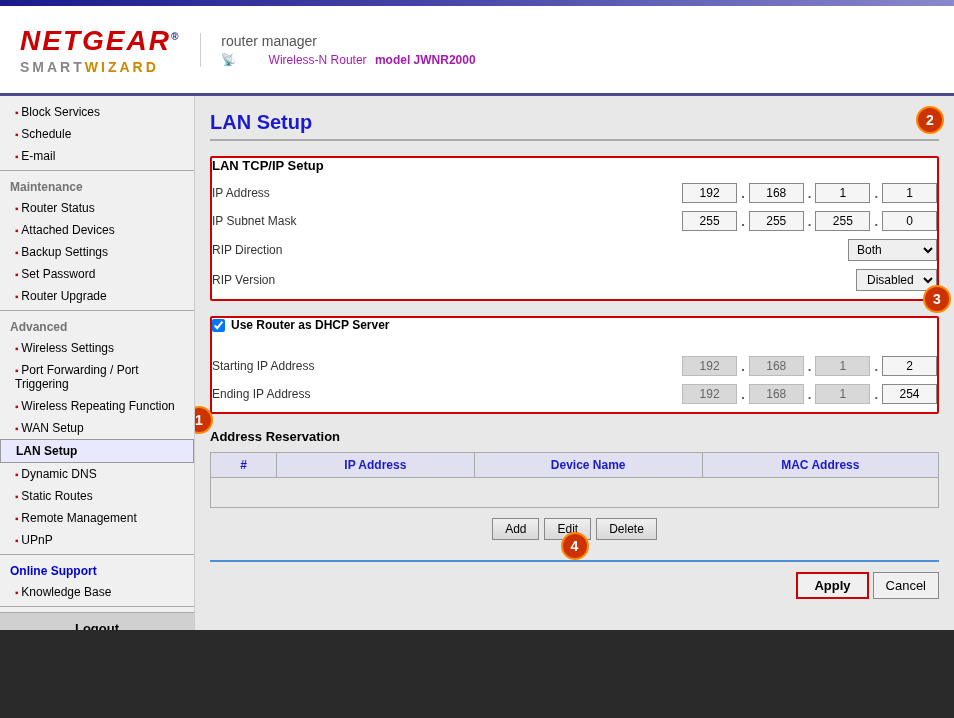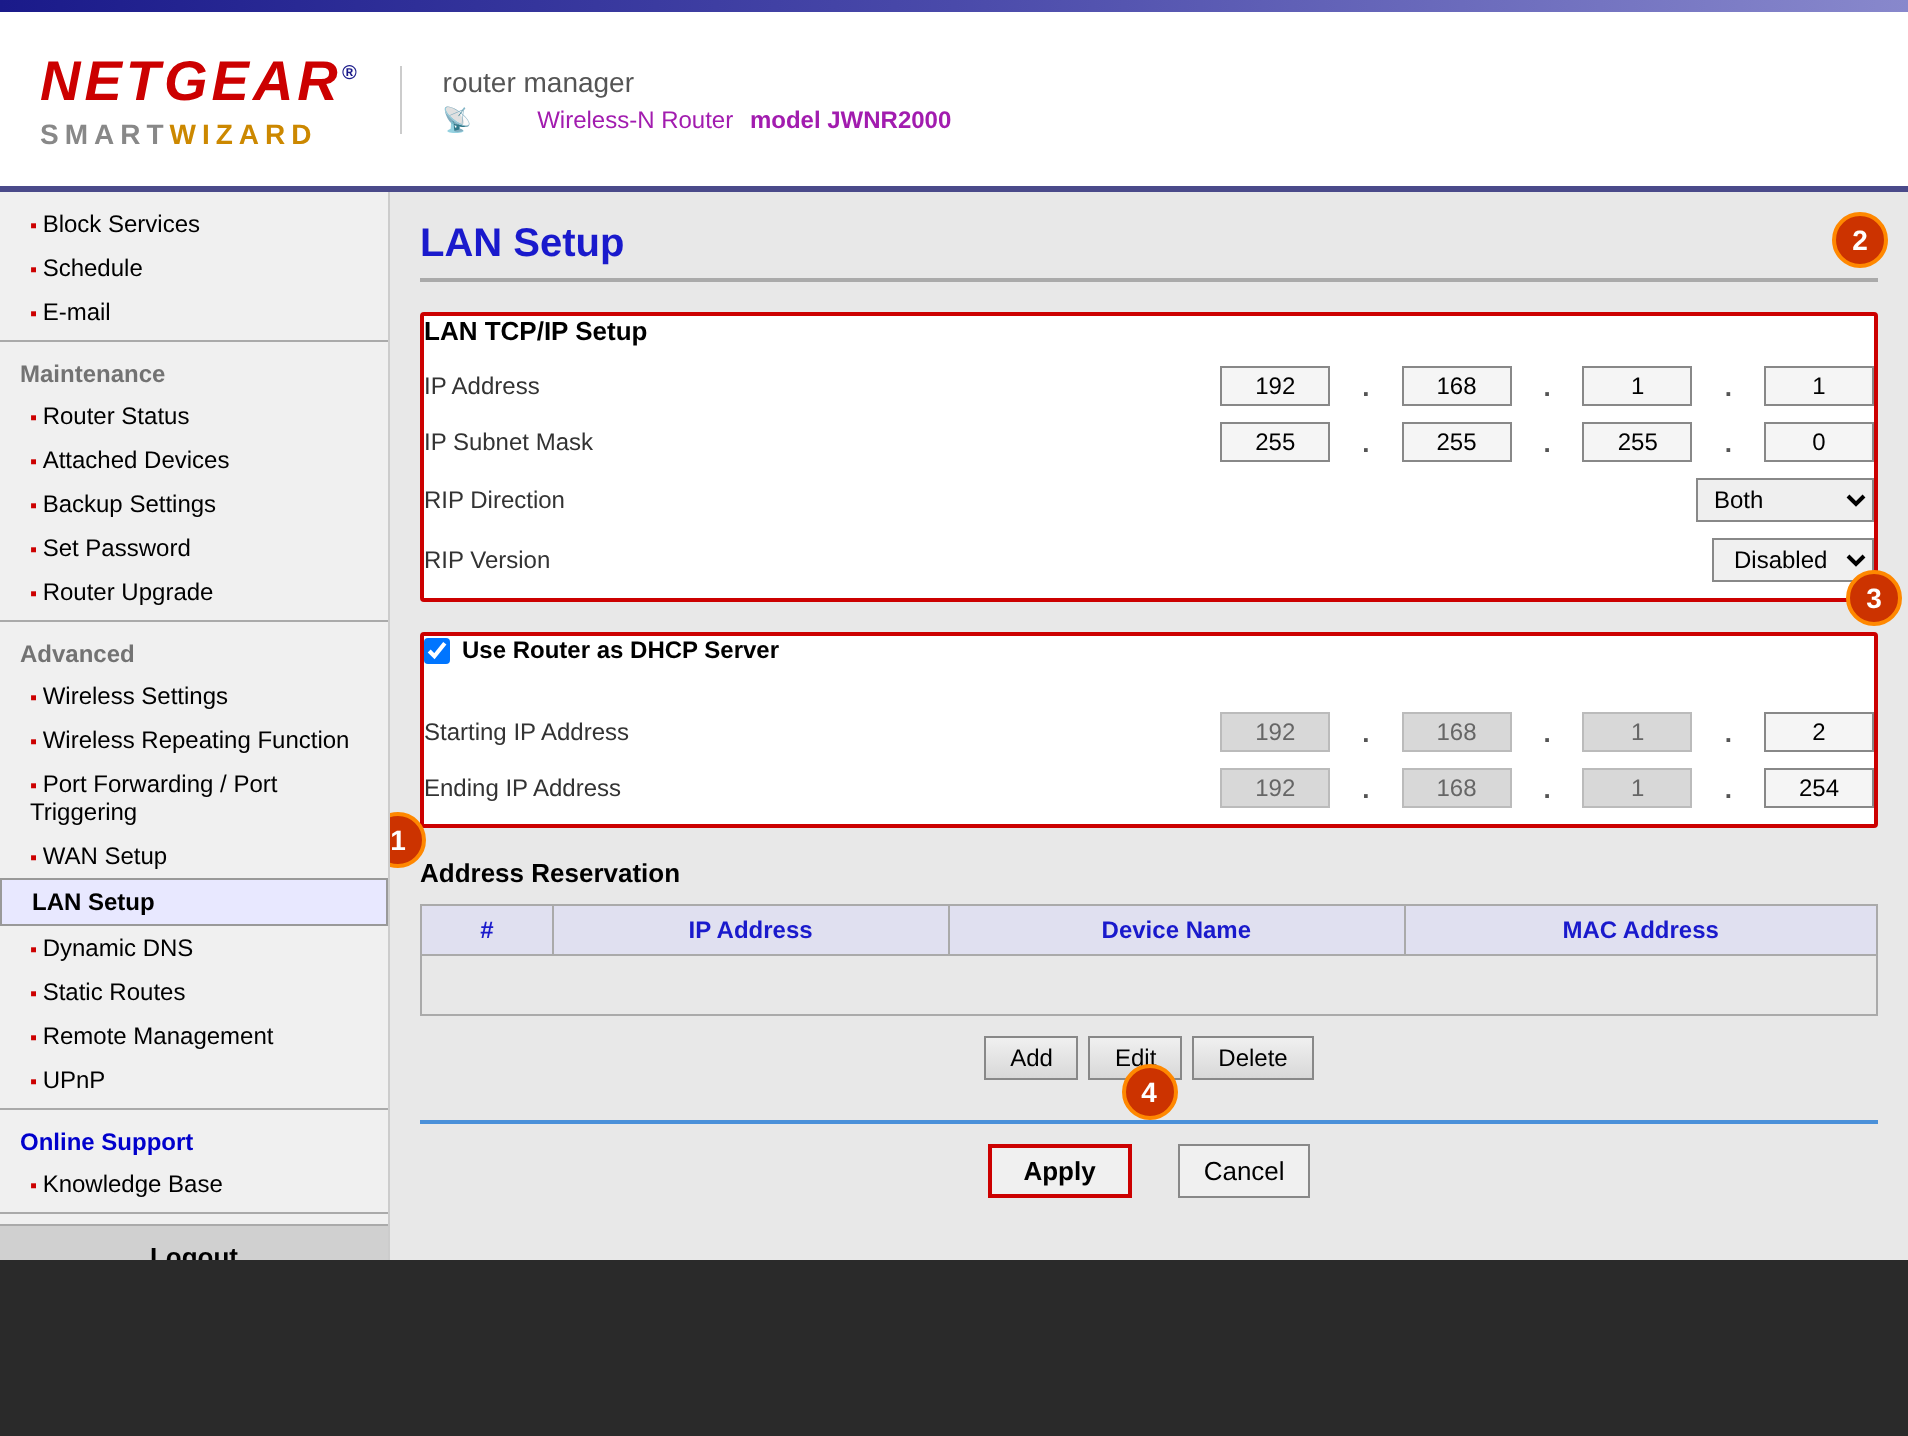--- a/index.html
+++ b/index.html
@@ -53,38 +53,38 @@
 
     
     .reservation-title { font-weight: bold; font-size: 13px; margin-bottom: 8px; }
     .reservation-table { width: 100%; border-collapse: collapse; margin-bottom: 10px; }
     .reservation-table th { background: #e0e0f0; border: 1px solid #aaa; padding: 5px 10px; font-size: 12px; color: #1a1acc; text-align: center; }
     .reservation-table td { border: 1px solid #aaa; padding: 4px 10px; font-size: 12px; }
 
     .btn-row { display: flex; gap: 5px; justify-content: center; margin-bottom: 10px; }
     .btn { padding: 3px 12px; border: 1px solid #888; background: linear-gradient(to bottom, #f0f0f0, #d8d8d8); font-size: 12px; cursor: pointer; }
 
-    .apply-row { display: flex; gap: 23px; justify-content: center; margin-top: 10px; }
+    .apply-row { display: flex; gap: 4px; justify-content: flex-end; margin-top: 10px; }
     .btn-apply { padding: 4px 16px; border: 2px solid #cc0000; background: #f0f0f0; font-size: 13px; font-weight: bold; cursor: pointer; }
     .btn-cancel { padding: 4px 12px; border: 1px solid #888; background: #f0f0f0; font-size: 13px; cursor: pointer; }
 
     
     .step-badge { position: absolute; width: 28px; height: 28px; border-radius: 50%; background: #cc3300; color: white; font-weight: bold; font-size: 14px; display: flex; align-items: center; justify-content: center; border: 2px solid #ff8800; }
 
     
     ::-webkit-scrollbar { width: 8px; }
     ::-webkit-scrollbar-track { background: #ccc; }
     ::-webkit-scrollbar-thumb { background: #888; }
 
     .header-top-bar { height: 6px; background: linear-gradient(to right, #1a1a8a, #4a4aaa, #8888cc); }
     .disabled-select { padding: 2px 6px; border: 1px solid #888; font-size: 12px; background: #f0f0f0; }
 
     .form-row-right { display: flex; align-items: center; margin-bottom: 8px; }
     .form-label-left { flex: 1; font-size: 12px; color: #333; }
-    .fields-right { display: flex; align-items: center; gap: 16px; }
+    .fields-right { display: flex; align-items: center; gap: 4px; }
   </style>
 </head>
 <body>
 
 <div class="outer-frame">
   <div class="header-top-bar"></div>
 
   <div class="header">
     <div class="logo-area">
       <div class="netgear-logo">
@@ -116,22 +116,22 @@
       <div class="sidebar-section-header">Maintenance</div>
       <div class="sidebar-item with-bullet">Router Status</div>
       <div class="sidebar-item with-bullet">Attached Devices</div>
       <div class="sidebar-item with-bullet">Backup Settings</div>
       <div class="sidebar-item with-bullet">Set Password</div>
       <div class="sidebar-item with-bullet">Router Upgrade</div>
 
       <div class="sidebar-divider"></div>
       <div class="sidebar-section-header">Advanced</div>
       <div class="sidebar-item with-bullet">Wireless Settings</div>
+      <div class="sidebar-item with-bullet">Port Forwarding / Port Triggering</div>
       <div class="sidebar-item with-bullet">Wireless Repeating Function</div>
-      <div class="sidebar-item with-bullet">Port Forwarding / Port Triggering</div>
       <div class="sidebar-item with-bullet">WAN Setup</div>
       <div class="sidebar-item active no-bullet">LAN Setup</div>
       <div class="sidebar-item with-bullet">Dynamic DNS</div>
       <div class="sidebar-item with-bullet">Static Routes</div>
       <div class="sidebar-item with-bullet">Remote Management</div>
       <div class="sidebar-item with-bullet">UPnP</div>
 
       <div class="sidebar-divider"></div>
       <div class="sidebar-section-header" style="color:#0000cc;">Online Support</div>
       <div class="sidebar-item with-bullet">Knowledge Base</div>

